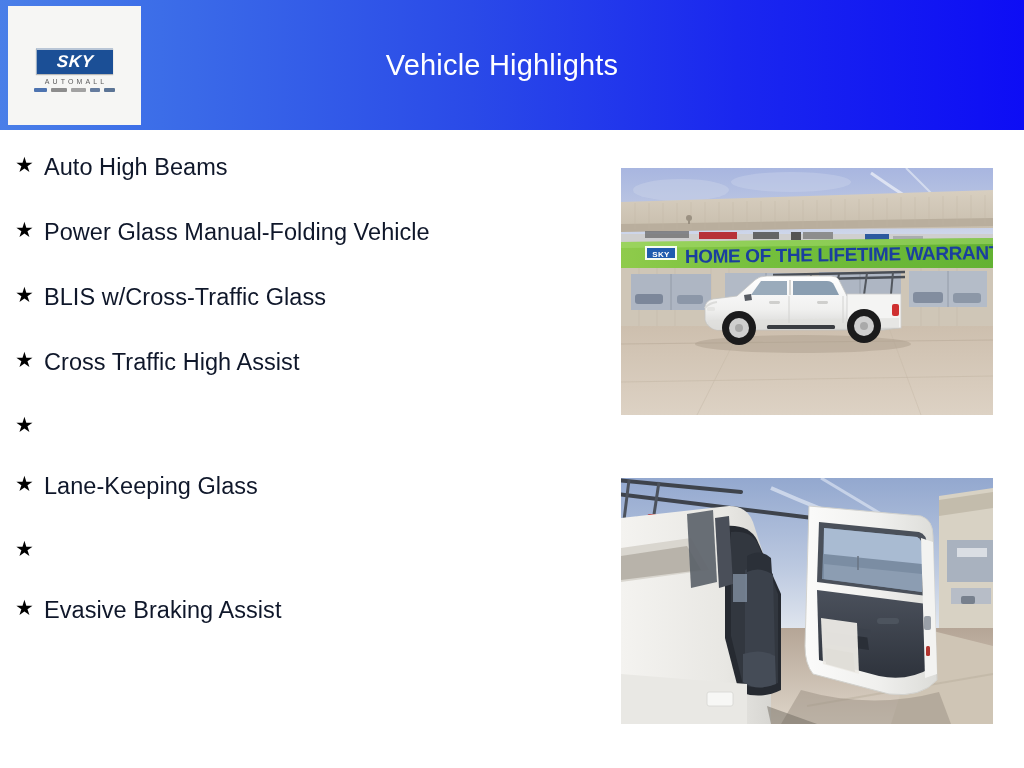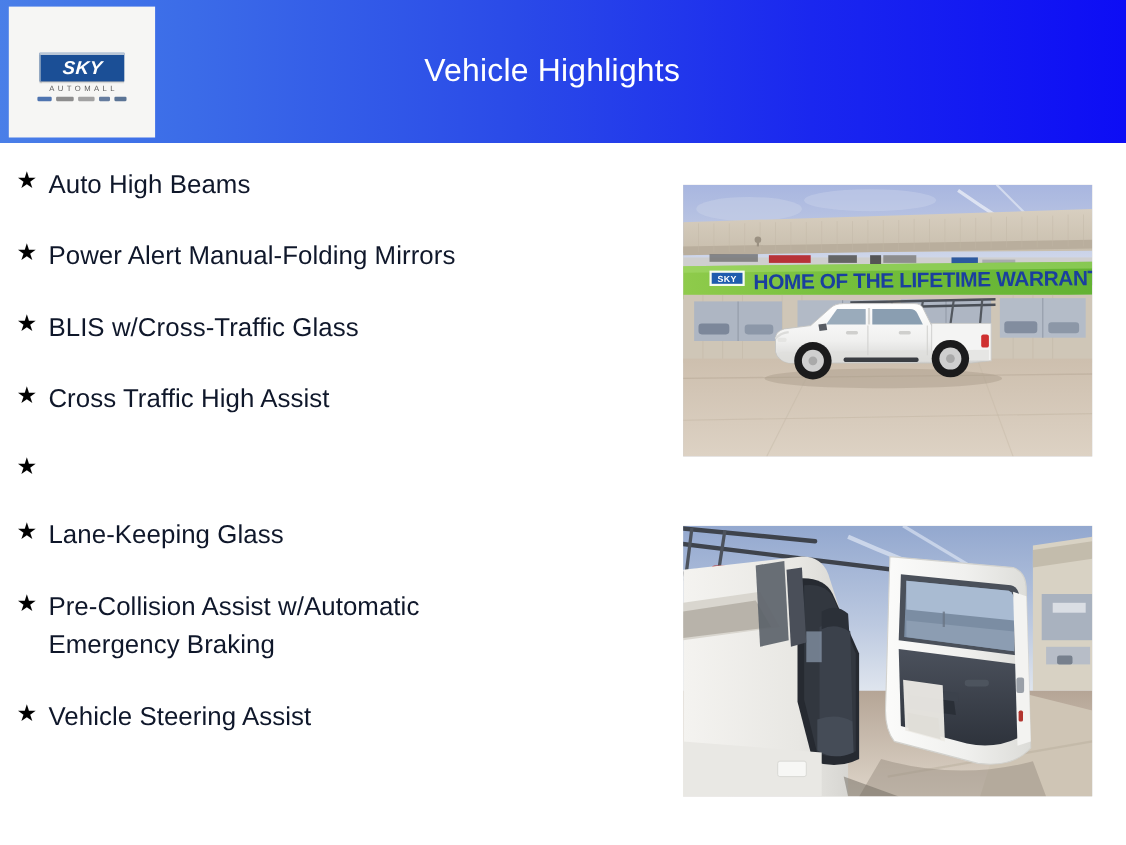--- a/index.html
+++ b/index.html
@@ -197,21 +197,21 @@
 
   <div class="features">
 
     <div class="feature-item">
       <span class="feature-bullet">★</span>
       <span class="feature-label">Auto High Beams</span>
     </div>
 
     <div class="feature-item">
       <span class="feature-bullet">★</span>
-      <span class="feature-label">Power Alert Manual-Folding Mirrors</span>
+      <span class="feature-label">Power Glass Manual-Folding Vehicle</span>
     </div>
 
     <div class="feature-item">
       <span class="feature-bullet">★</span>
       <span class="feature-label">BLIS w/Cross-Traffic Glass</span>
     </div>
 
     <div class="feature-item">
       <span class="feature-bullet">★</span>
       <span class="feature-label">Cross Traffic High Assist</span>
@@ -221,27 +221,25 @@
       <span class="feature-bullet">★</span>
     </div>
 
     <div class="feature-item">
       <span class="feature-bullet">★</span>
       <span class="feature-label">Lane-Keeping Glass</span>
     </div>
 
     <div class="feature-item">
       <span class="feature-bullet">★</span>
-      <span class="feature-label">Pre-Collision Assist w/Automatic
-Emergency Braking</span>
-    </div>
-
-    <div class="feature-item">
-      <span class="feature-bullet">★</span>
-      <span class="feature-label">Vehicle Steering Assist</span>
+    </div>
+
+    <div class="feature-item">
+      <span class="feature-bullet">★</span>
+      <span class="feature-label">Evasive Braking Assist</span>
     </div>
 
   </div>
 
   <div class="photo" id="photo-exterior">
     <svg viewBox="0 0 372 247" preserveAspectRatio="none">
       <defs>
         <linearGradient id="skyG" x1="0" y1="0" x2="0" y2="1">
           <stop offset="0%" stop-color="#a8b6e0"></stop>
           <stop offset="55%" stop-color="#b9c4e2"></stop>

